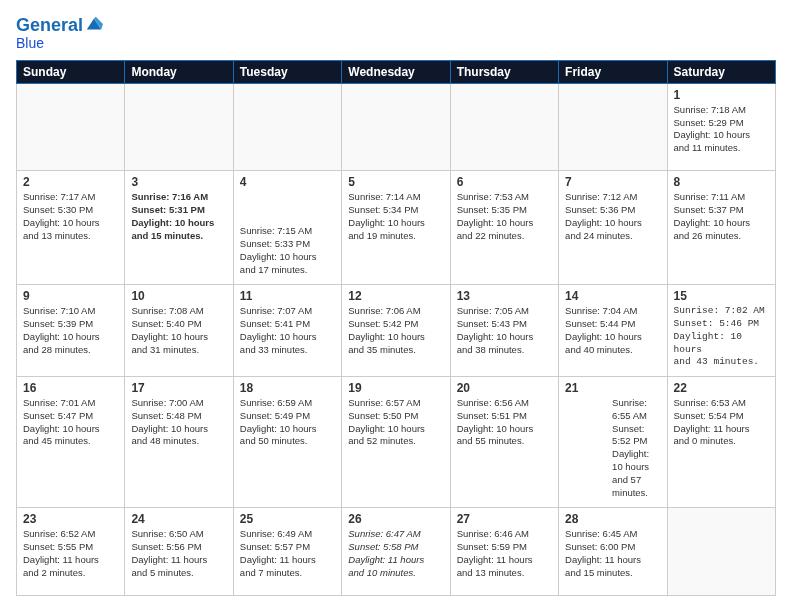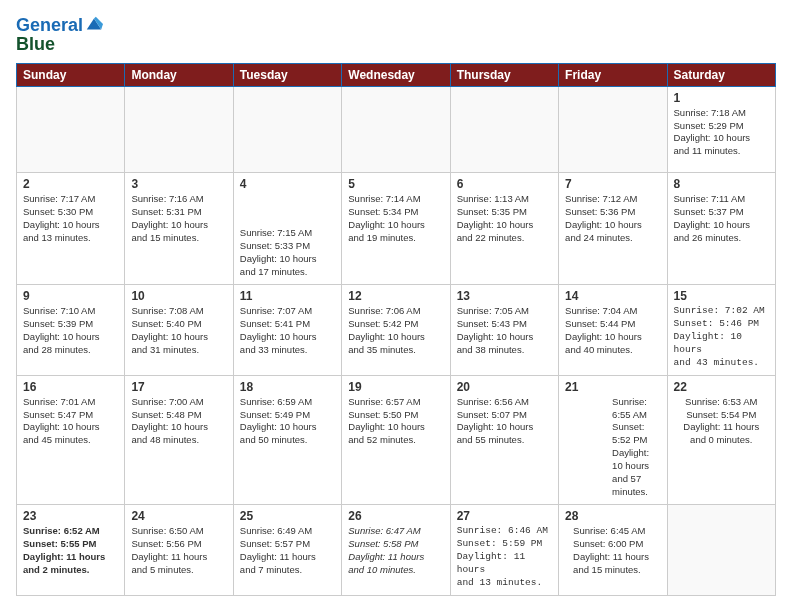--- a/index.html
+++ b/index.html
@@ -56,21 +56,21 @@
       color: #555;
     }
     .calendar {
       flex: 1;
       border: 1px solid #ccc;
       border-collapse: collapse;
       width: 100%;
       table-layout: fixed;
     }
     .calendar th {
-      background-color: #7f1d1d;
+      background-color: #0f172a;
       color: #fff;
       text-align: left;
       padding: 4px 6px;
       font-size: 12px;
       border: 1px solid #1a6bb5;
     }
     .calendar td {
       border: 1px solid #ccc;
       vertical-align: top;
       padding: 4px 6px;
@@ -104,21 +104,21 @@
         <div style="display:flex;align-items:center;">
           <span class="logo-text">
             <span>General</span>
           </span>
           <svg class="logo-icon" viewBox="0 0 20 20">
             <polygon points="2,16 10,4 18,16" fill="#1a6bb5"></polygon>
             <polygon points="10,4 18,16 20,10 12,2" fill="#3a9ad9"></polygon>
           </svg>
         </div>
         <div style="margin-top:-2px;">
-          <span style="color:#14532d;font-size:18px;font-weight:bold;">Blue</span>
+          <span style="color:#1d4ed8;font-size:14px;font-weight:normal;">Blue</span>
         </div>
       </div>
     </div>
     <div class="title-block">
       <div class="month-title"></div>
       <div class="location"></div>
     </div>
   </div>
 
   <table class="calendar">
@@ -152,42 +152,42 @@
         <tr>
           <td>
             <span class="day-num">2</span>
             <div class="day-info" style="white-space: pre-line;">Sunrise: 7:17 AM
 Sunset: 5:30 PM
 Daylight: 10 hours
 and 13 minutes.</div>
           </td>
           <td>
             <span class="day-num">3</span>
-            <div class="day-info" style="white-space: pre-line;">Sunrise: 7:16 AM
+            <div class="day-info" style="white-space: pre-line; font-weight: bold;">Sunrise: 7:16 AM
 Sunset: 5:31 PM
 Daylight: 10 hours
 and 15 minutes.</div>
           </td>
           <td>
             <span class="day-num">4</span>
             <div class="day-info" style="white-space: pre-line; margin-top: 36px;">Sunrise: 7:15 AM
 Sunset: 5:33 PM
 Daylight: 10 hours
 and 17 minutes.</div>
           </td>
           <td>
             <span class="day-num">5</span>
             <div class="day-info" style="white-space: pre-line;">Sunrise: 7:14 AM
 Sunset: 5:34 PM
 Daylight: 10 hours
 and 19 minutes.</div>
           </td>
           <td>
             <span class="day-num">6</span>
-            <div class="day-info" style="white-space: pre-line;">Sunrise: 1:13 AM
+            <div class="day-info" style="white-space: pre-line;">Sunrise: 7:53 AM
 Sunset: 5:35 PM
 Daylight: 10 hours
 and 22 minutes.</div>
           </td>
           <td>
             <span class="day-num">7</span>
             <div class="day-info" style="white-space: pre-line;">Sunrise: 7:12 AM
 Sunset: 5:36 PM
 Daylight: 10 hours
 and 24 minutes.</div>
@@ -276,43 +276,43 @@
           <td>
             <span class="day-num">19</span>
             <div class="day-info" style="white-space: pre-line;">Sunrise: 6:57 AM
 Sunset: 5:50 PM
 Daylight: 10 hours
 and 52 minutes.</div>
           </td>
           <td>
             <span class="day-num">20</span>
             <div class="day-info" style="white-space: pre-line;">Sunrise: 6:56 AM
-Sunset: 5:07 PM
+Sunset: 5:51 PM
 Daylight: 10 hours
 and 55 minutes.</div>
           </td>
           <td>
             <span class="day-num">21</span>
             <div class="day-info" style="white-space: pre-line; margin-left: 47px;">Sunrise: 6:55 AM
 Sunset: 5:52 PM
 Daylight: 10 hours
 and 57 minutes.</div>
           </td>
           <td>
             <span class="day-num">22</span>
-            <div class="day-info" style="white-space: pre-line; text-align: center;">Sunrise: 6:53 AM
+            <div class="day-info" style="white-space: pre-line;">Sunrise: 6:53 AM
 Sunset: 5:54 PM
 Daylight: 11 hours
 and 0 minutes.</div>
           </td>
         </tr>
         <tr>
           <td>
             <span class="day-num">23</span>
-            <div class="day-info" style="white-space: pre-line; font-weight: bold;">Sunrise: 6:52 AM
+            <div class="day-info" style="white-space: pre-line;">Sunrise: 6:52 AM
 Sunset: 5:55 PM
 Daylight: 11 hours
 and 2 minutes.</div>
           </td>
           <td>
             <span class="day-num">24</span>
             <div class="day-info" style="white-space: pre-line;">Sunrise: 6:50 AM
 Sunset: 5:56 PM
 Daylight: 11 hours
 and 5 minutes.</div>
@@ -326,28 +326,28 @@
           </td>
           <td>
             <span class="day-num">26</span>
             <div class="day-info" style="white-space: pre-line; font-style: italic;">Sunrise: 6:47 AM
 Sunset: 5:58 PM
 Daylight: 11 hours
 and 10 minutes.</div>
           </td>
           <td>
             <span class="day-num">27</span>
-            <div class="day-info" style="white-space: pre-line; font-family: Liberation Mono, monospace;">Sunrise: 6:46 AM
+            <div class="day-info" style="white-space: pre-line;">Sunrise: 6:46 AM
 Sunset: 5:59 PM
 Daylight: 11 hours
 and 13 minutes.</div>
           </td>
           <td>
             <span class="day-num">28</span>
-            <div class="day-info" style="white-space: pre-line; margin-left: 8px;">Sunrise: 6:45 AM
+            <div class="day-info" style="white-space: pre-line;">Sunrise: 6:45 AM
 Sunset: 6:00 PM
 Daylight: 11 hours
 and 15 minutes.</div>
           </td>
           <td class="empty"></td>
         </tr>
       </tbody>
   </table>
 </div>
 

